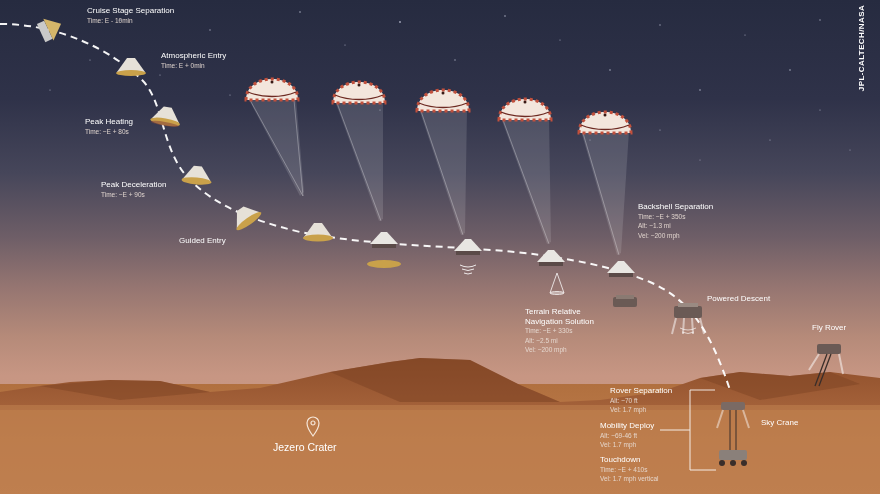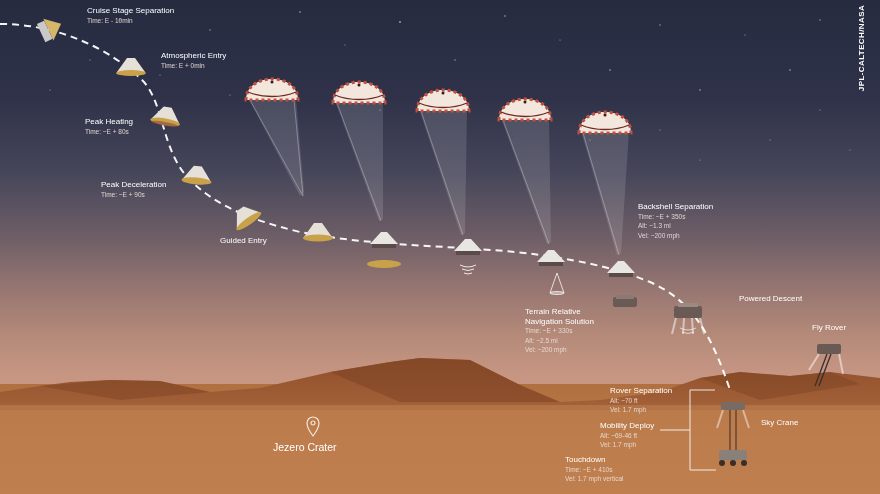--- a/index.html
+++ b/index.html
@@ -219,53 +219,53 @@
     <div class="s">Time: E + 0min</div>
   </div>
   <div class="label" style="left:85px;top:117px;">
     <div class="t">Peak Heating</div>
     <div class="s">Time: ~E + 80s</div>
   </div>
   <div class="label" style="left:101px;top:180px;">
     <div class="t">Peak Deceleration</div>
     <div class="s">Time: ~E + 90s</div>
   </div>
-  <div class="label" style="left:179px;top:236px;margin-left:41px;">
+  <div class="label" style="left:179px;top:236px;">
     <div class="t">Guided Entry</div>
   </div>
   <div class="label" style="left:525px;top:307px;">
     <div class="t">Terrain Relative</div>
     <div class="t">Navigation Solution</div>
     <div class="s">Time: ~E + 330s</div>
     <div class="s">Alt: ~2.5 mi</div>
     <div class="s">Vel: ~200 mph</div>
   </div>
   <div class="label" style="left:638px;top:202px;">
     <div class="t">Backshell Separation</div>
     <div class="s">Time: ~E + 350s</div>
     <div class="s">Alt: ~1.3 mi</div>
     <div class="s">Vel: ~200 mph</div>
   </div>
-  <div class="label" style="left:739px;top:294px;">
+  <div class="label" style="left:707px;top:294px;">
     <div class="t">Powered Descent</div>
   </div>
   <div class="label" style="left:812px;top:323px;">
     <div class="t">Fly Rover</div>
   </div>
   <div class="label" style="left:600px;top:386px;margin-left:10px;">
     <div class="t">Rover Separation</div>
     <div class="s">Alt: ~70 ft</div>
     <div class="s">Vel: 1.7 mph</div>
   </div>
   <div class="label" style="left:600px;top:421px;">
     <div class="t">Mobility Deploy</div>
     <div class="s">Alt: ~69-46 ft</div>
     <div class="s">Vel: 1.7 mph</div>
   </div>
-  <div class="label" style="left:565px;top:455px;">
+  <div class="label" style="left:600px;top:455px;">
     <div class="t">Touchdown</div>
     <div class="s">Time: ~E + 410s</div>
     <div class="s">Vel: 1.7 mph vertical</div>
   </div>
   <div class="label" style="left:761px;top:418px;">
     <div class="t">Sky Crane</div>
   </div>
 
   <div class="crater">Jezero Crater</div>
 

